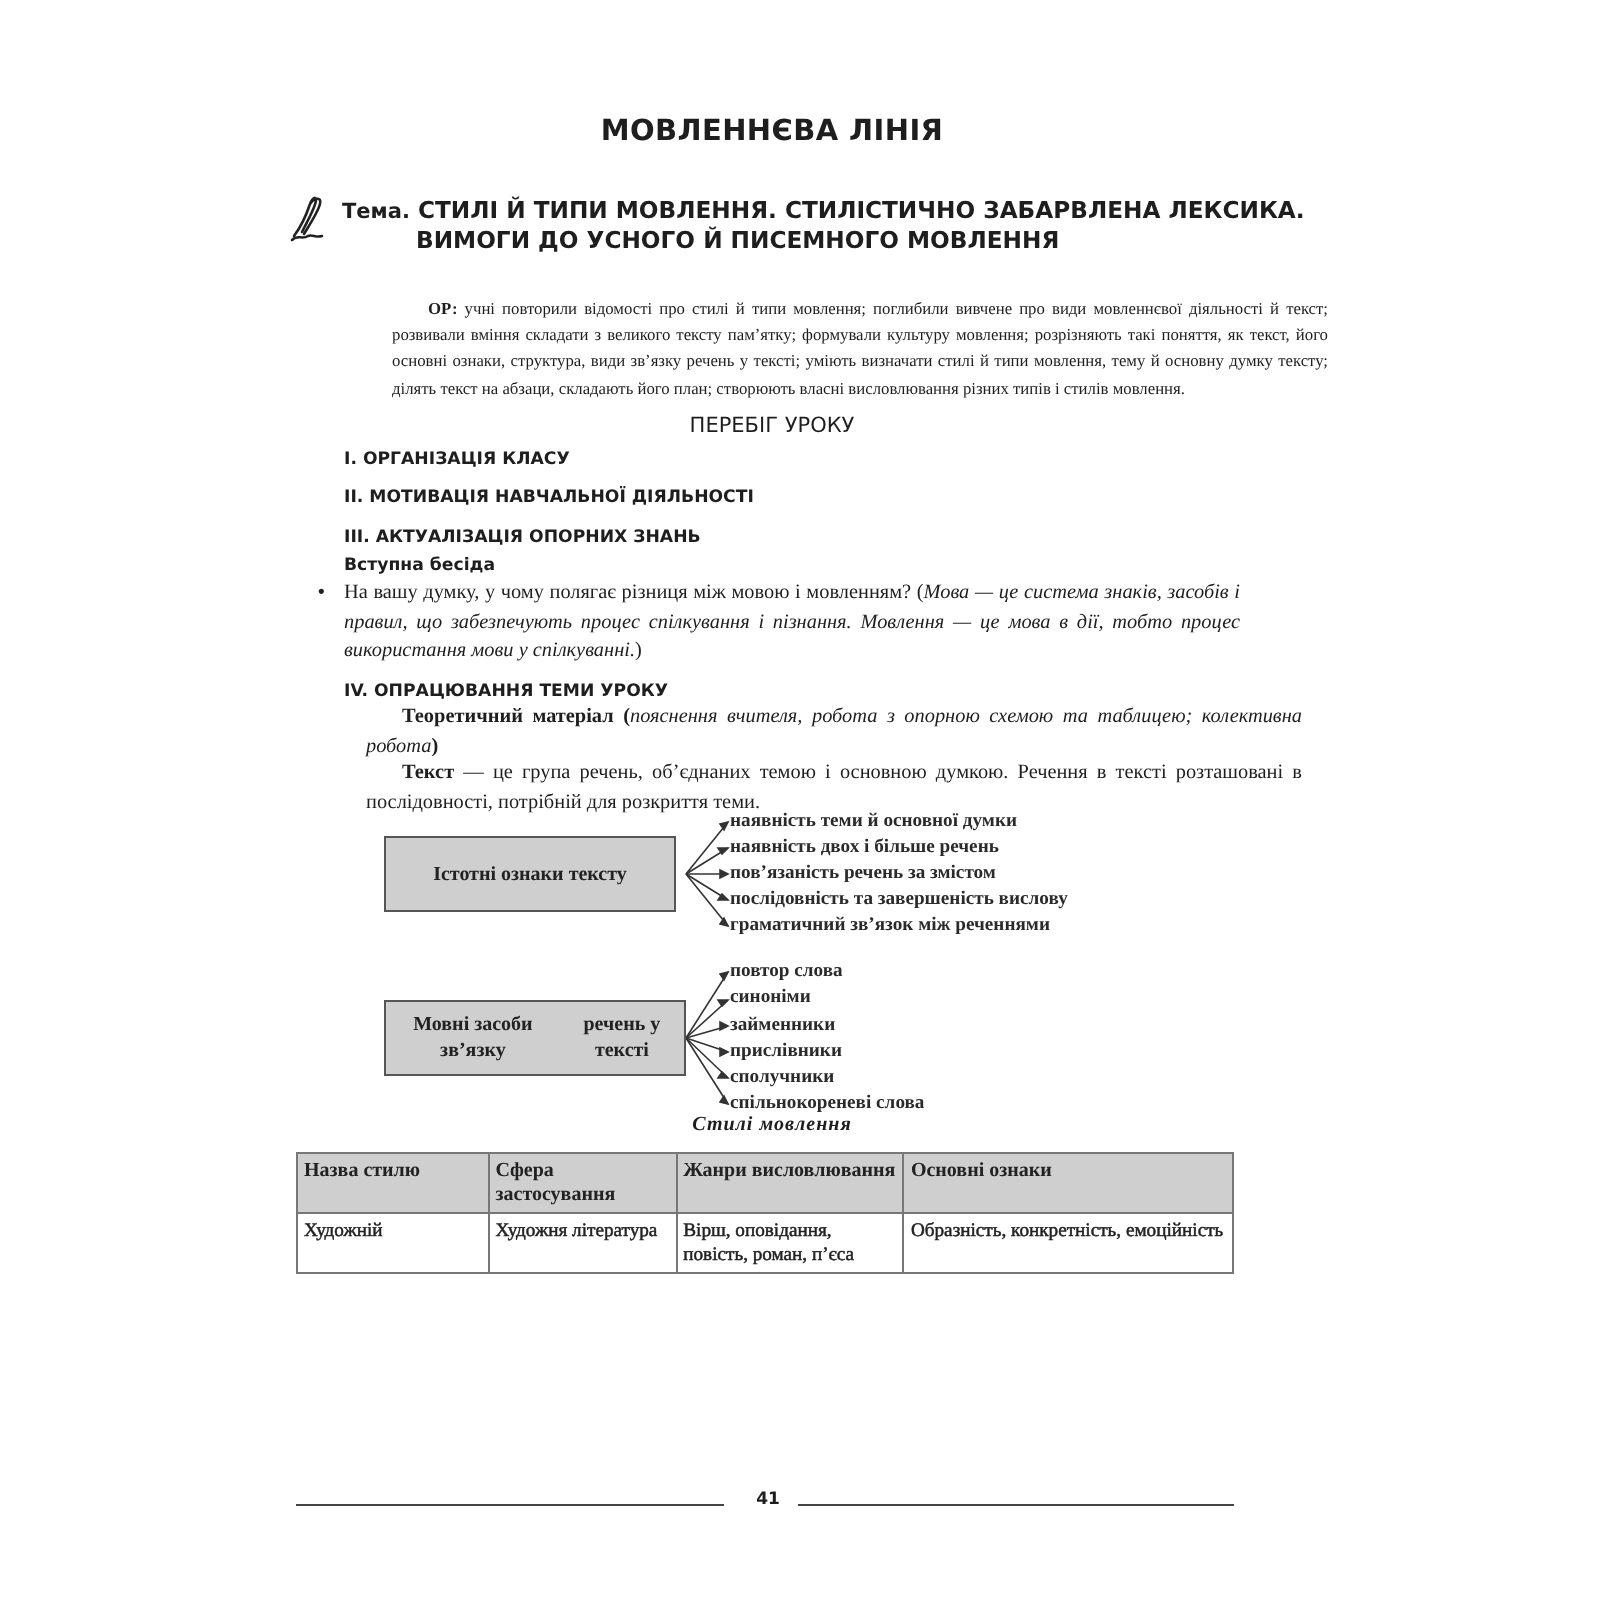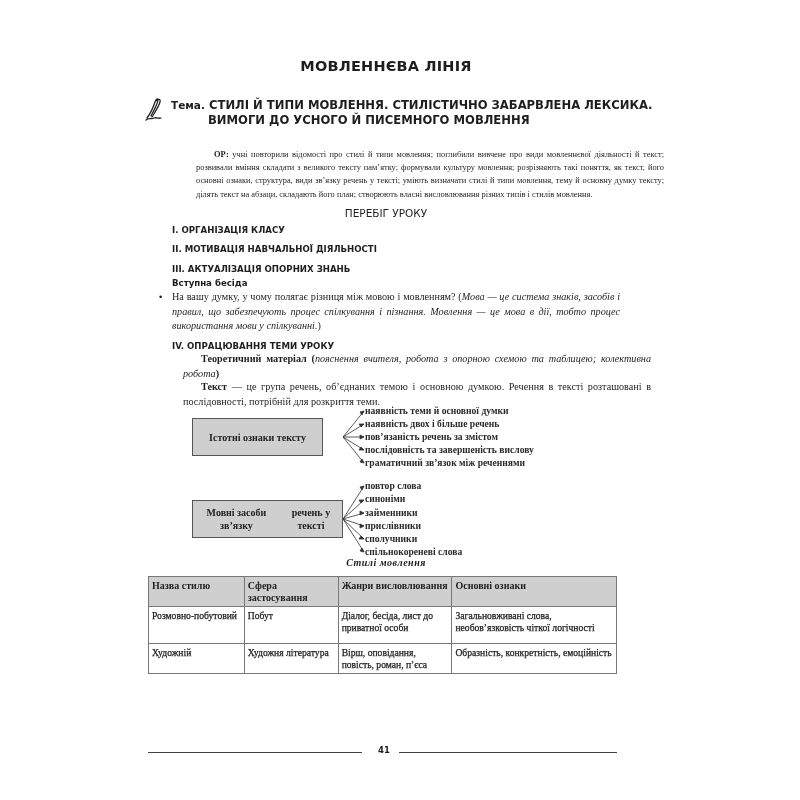--- a/index.html
+++ b/index.html
@@ -68,21 +68,21 @@
     <span class="dot">•</span>
     <span class="txt"><span>На вашу думку, у чому полягає різниця між мовою і мовленням? (</span><i>Мова — це система знаків, засобів і правил, що забезпечують процес спілкування і пізнання. Мовлення — це мова в дії, тобто процес використання мови у спілкуванні.</i><span>)</span></span>
   </div>
 
   <div class="h-step" style="top:341px">IV. ОПРАЦЮВАННЯ ТЕМИ УРОКУ</div>
 
   <div class="para indent" style="top:352px"><b>Теоретичний матеріал (</b><i>пояснення вчителя, робота з опорною схемою та таблицею; колективна робота</i><b>)</b></div>
 
   <div class="para indent" style="top:380px"><b>Текст</b><span> — це група речень, об’єднаних темою і основною думкою. Речення в тексті розташовані в послідовності, потрібній для розкриття теми.</span></div>
 
-  <div class="box" style="left:40px; top:418px; width:131px; height:38px;">Істотні ознаки тексту</div>
+  <div class="box" style="left:40px; top:418px; width:146px; height:38px;">Істотні ознаки тексту</div>
   <svg class="arrows" width="468" height="800">
     <g stroke="#333" stroke-width="0.8" fill="#333">
       <line x1="191" y1="437" x2="212" y2="411"></line>
         <polygon points="212,411 208,412 210,415"></polygon>
       <line x1="191" y1="437" x2="212" y2="424"></line>
         <polygon points="212,424 207,424 209,427"></polygon>
       <line x1="191" y1="437" x2="212" y2="437"></line>
         <polygon points="212,437 208,435 208,439"></polygon>
       <line x1="191" y1="437" x2="212" y2="450"></line>
         <polygon points="212,450 209,447 207,450"></polygon>
@@ -131,26 +131,20 @@
     </colgroup>
     <thead>
       <tr>
         <th>Назва стилю</th>
         <th>Сфера застосування</th>
         <th>Жанри висловлювання</th>
         <th>Основні ознаки</th>
       </tr>
     </thead>
     <tbody>
-      <tr style="height:37px">
-        <td>Розмовно-побутовий</td>
-        <td>Побут</td>
-        <td>Діалог, бесіда, лист до приватної особи</td>
-        <td>Загальновживані слова, необов’язковість чіткої логічності</td>
-      </tr>
       <tr>
         <td>Художній</td>
         <td>Художня література</td>
         <td>Вірш, оповідання, повість, роман, п’єса</td>
         <td>Образність, конкретність, емоційність</td>
       </tr>
     </tbody>
   </table>
 
   <div class="footer">

